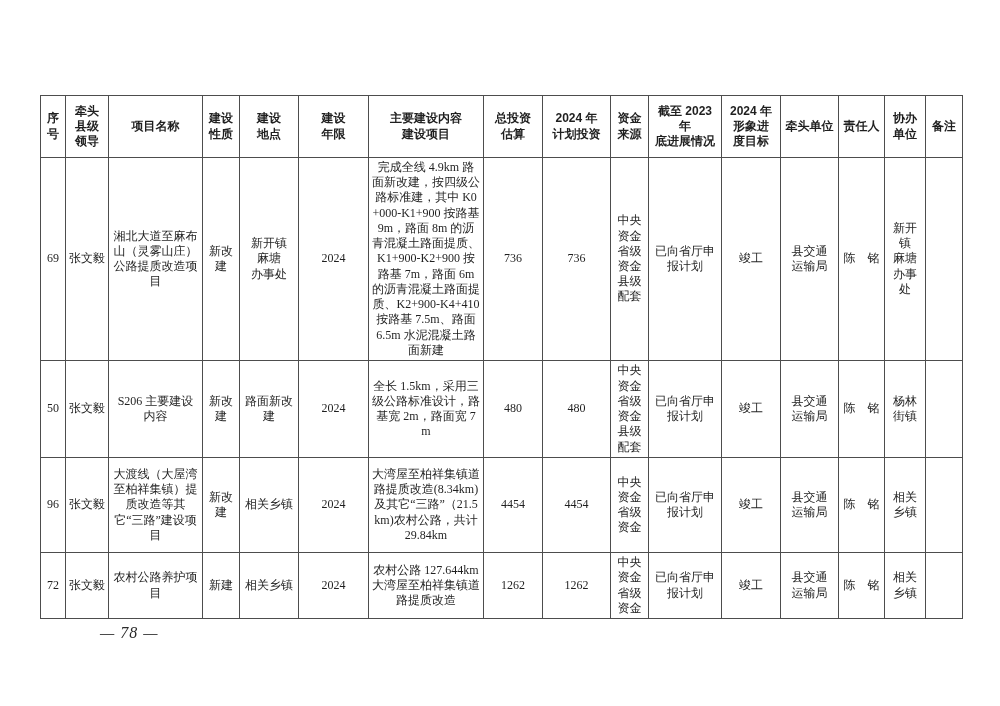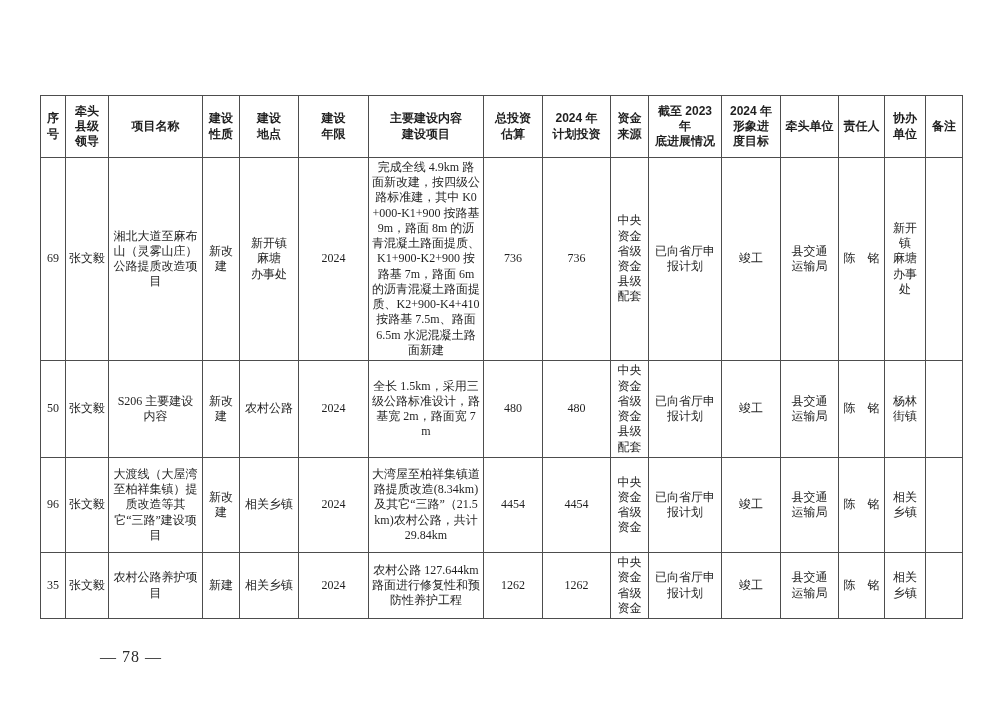--- a/index.html
+++ b/index.html
@@ -41,24 +41,25 @@
   .w-plan{width:68px}.w-funding{width:38px}.w-progress{width:73px}.w-target{width:59px}
   .w-leadunit{width:58px}.w-resp{width:46px}.w-counit{width:41px}.w-remark{width:37px}
   
   .hr-head{height:62px}
   .hr-0{height:183px}
   .hr-1{height:97px}
   .hr-2{height:95px}
   .hr-3{height:61px}
   .page-footer{
     position:absolute;
-    left:100px;top:648px;
+    left:100px;top:624px;
     font-size:16px;
     letter-spacing:1px;
     color:#2a2a2a;
+    font-style:italic;
   }
 </style>
 </head>
 <body>
 
 <table class="doc-table">
   <colgroup>
     <col class="w-seq">
       <col class="w-leader">
       <col class="w-project">
@@ -137,21 +138,21 @@
       <td class="pre">新开镇
 麻塘
 办事处</td>
       <td></td>
     </tr>
     <tr class="hr-1">
       <td>50</td>
       <td>张文毅</td>
       <td class="just">S206 主要建设内容</td>
       <td>新改建</td>
-      <td class="pre">农村公路</td>
+      <td class="pre">路面新改建</td>
       <td>2024</td>
       <td class="just">全长 1.5km，采用三级公路标准设计，路基宽 2m，路面宽 7m</td>
       <td>480</td>
       <td>480</td>
       <td class="pre">中央
 资金
 省级
 资金
 县级
 配套</td>
@@ -181,27 +182,27 @@
       <td class="just">已向省厅申报计划</td>
       <td>竣工</td>
       <td class="pre">县交通
 运输局</td>
       <td>陈　铭</td>
       <td class="pre">相关
 乡镇</td>
       <td></td>
     </tr>
     <tr class="hr-3">
-      <td>35</td>
+      <td>72</td>
       <td>张文毅</td>
       <td class="just">农村公路养护项目</td>
       <td>新建</td>
       <td class="pre">相关乡镇</td>
       <td>2024</td>
-      <td class="just">农村公路 127.644km 路面进行修复性和预防性养护工程</td>
+      <td class="just">农村公路 127.644km 大湾屋至柏祥集镇道路提质改造</td>
       <td>1262</td>
       <td>1262</td>
       <td class="pre">中央
 资金
 省级
 资金</td>
       <td class="just">已向省厅申报计划</td>
       <td>竣工</td>
       <td class="pre">县交通
 运输局</td>

